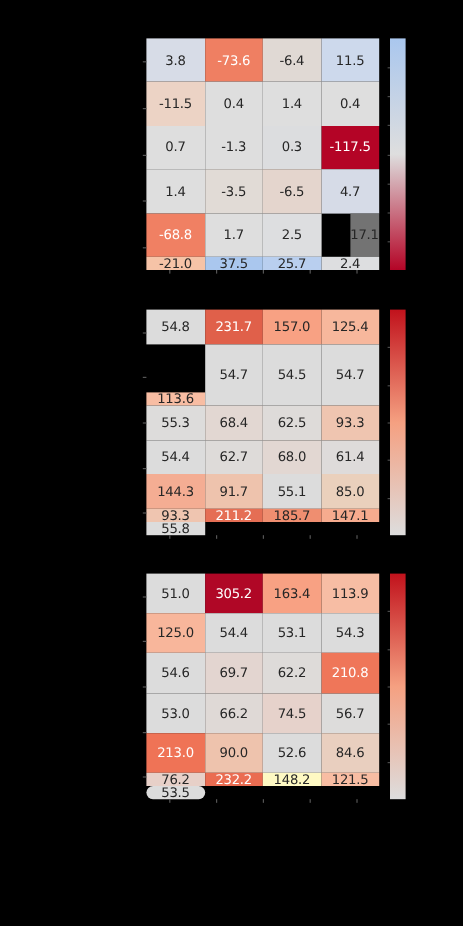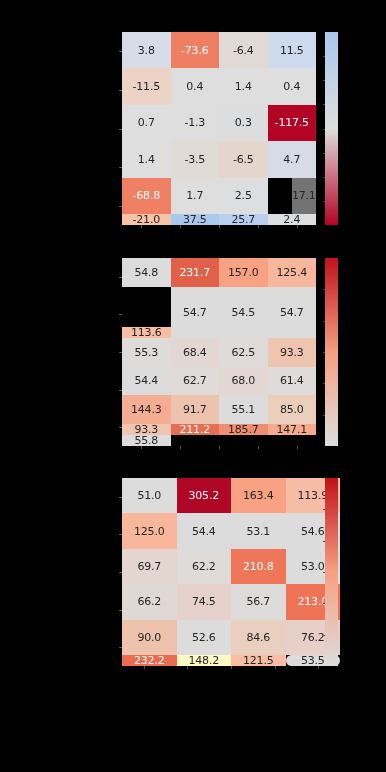--- a/index.html
+++ b/index.html
@@ -181,29 +181,30 @@
     </div>
   <div class="cbar" style="left:325px; top:258px; height:188px;">
     <div class="cbar-grad" style="background: linear-gradient(rgb(193, 18, 28) 0%, rgb(245, 160, 129) 50%, rgb(221, 221, 221) 100%);"></div>
   <div class="cbar-tick" style="top: 16.6667%;"></div>
       <div class="cbar-tick" style="top: 33.3333%;"></div>
       <div class="cbar-tick" style="top: 50%;"></div>
       <div class="cbar-tick" style="top: 66.6667%;"></div>
       <div class="cbar-tick" style="top: 83.3333%;"></div>
     </div>
 
-  <div class="panel" style="left:122px; top:478px; width:194px; height:188px;padding-left:24px;">
+  <div class="panel" style="left:122px; top:478px; width:194px; height:188px;">
     <div class="grid">
         <div class="cell" style="background: rgb(220, 220, 220); color: rgb(38, 38, 38);">51.0</div>
         <div class="cell" style="background: rgb(176, 7, 38); color: rgb(255, 255, 255);">305.2</div>
         <div class="cell" style="background: rgb(248, 161, 131); color: rgb(38, 38, 38);">163.4</div>
         <div class="cell" style="background: rgb(247, 189, 164); color: rgb(38, 38, 38);">113.9</div>
         <div class="cell" style="background: rgb(248, 182, 155); color: rgb(38, 38, 38);">125.0</div>
         <div class="cell" style="background: rgb(220, 220, 220); color: rgb(38, 38, 38);">54.4</div>
         <div class="cell" style="background: rgb(220, 220, 220); color: rgb(38, 38, 38);">53.1</div>
+        <div class="cell" style="background: rgb(220, 220, 220); color: rgb(38, 38, 38);">54.3</div>
         <div class="cell" style="background: rgb(220, 220, 220); color: rgb(38, 38, 38);">54.6</div>
         <div class="cell" style="background: rgb(227, 213, 208); color: rgb(38, 38, 38);">69.7</div>
         <div class="cell" style="background: rgb(222, 219, 217); color: rgb(38, 38, 38);">62.2</div>
         <div class="cell" style="background: rgb(239, 118, 89); color: rgb(255, 255, 255);">210.8</div>
         <div class="cell" style="background: rgb(220, 220, 220); color: rgb(38, 38, 38);">53.0</div>
         <div class="cell" style="background: rgb(223, 217, 214); color: rgb(38, 38, 38);">66.2</div>
         <div class="cell" style="background: rgb(230, 210, 203); color: rgb(38, 38, 38);">74.5</div>
         <div class="cell" style="background: rgb(221, 220, 219); color: rgb(38, 38, 38);">56.7</div>
         <div class="cell" style="background: rgb(239, 115, 86); color: rgb(255, 255, 255);">213.0</div>
         <div class="cell" style="background: rgb(238, 195, 173); color: rgb(38, 38, 38);">90.0</div>

